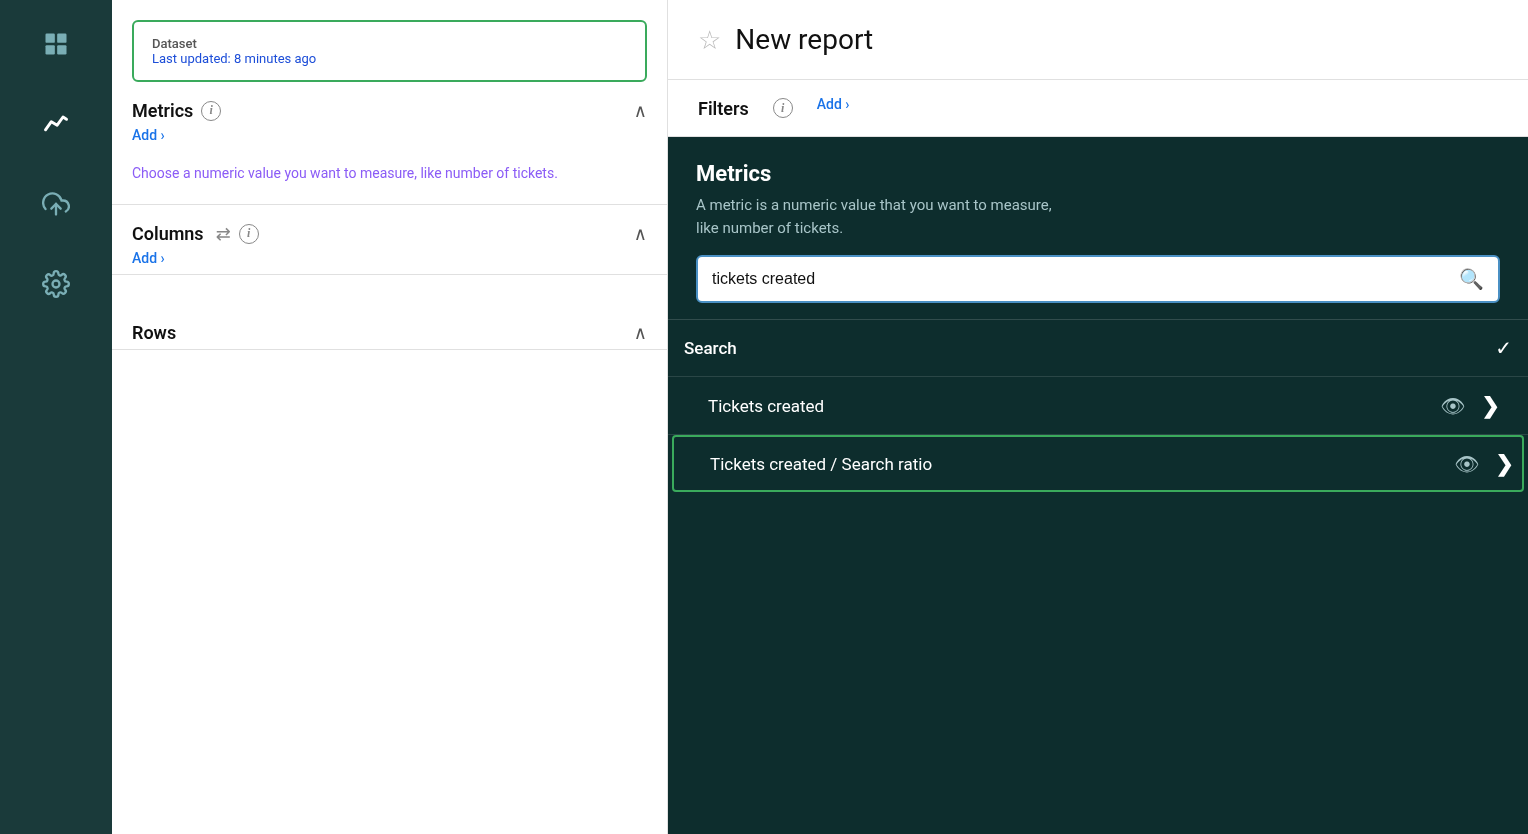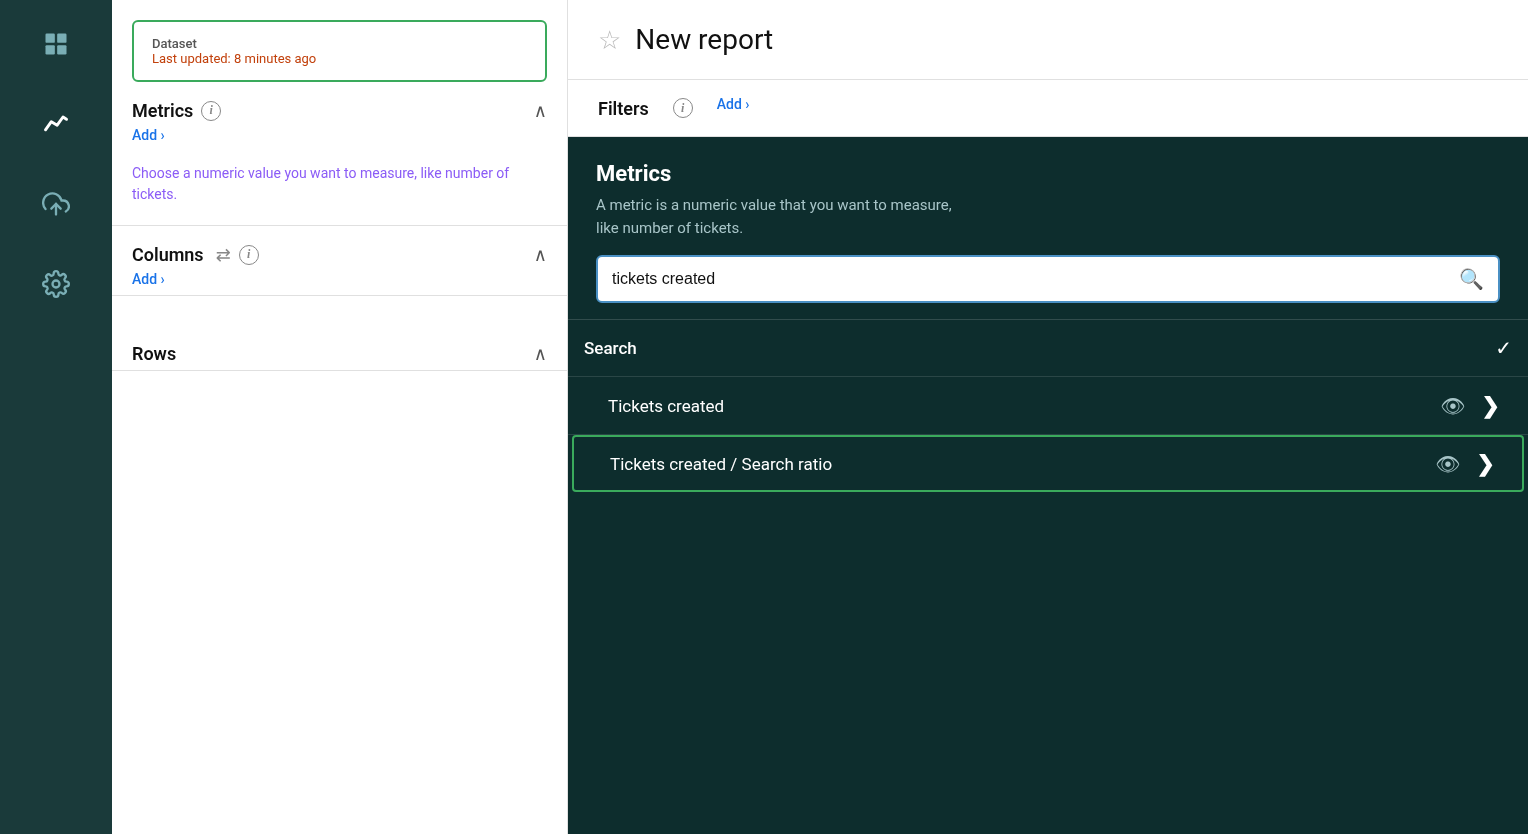--- a/index.html
+++ b/index.html
@@ -31,21 +31,21 @@
       color: #fff;
     }
     .sidebar-icon svg {
       width: 28px;
       height: 28px;
       fill: currentColor;
     }
 
     
     .left-panel {
-      width: 456px;
+      width: 556px;
       border-right: 1px solid #e0e0e0;
       display: flex;
       flex-direction: column;
       flex-shrink: 0;
       background: #fff;
     }
 
     
     .dataset-card {
       border: 2.5px solid #3aaa5c;
@@ -61,21 +61,21 @@
       font-weight: 500;
     }
     .dataset-name {
       font-size: 17px;
       font-weight: 600;
       color: #111;
       margin: 2px 0;
     }
     .dataset-updated {
       font-size: 13px;
-      color: #c2410c;
+      color: #1d4ed8;
     }
 
     
     .section {
       padding: 18px 20px 0 20px;
       border-bottom: 1px solid #e0e0e0;
     }
     .section-header {
       display: flex;
       align-items: center;
@@ -254,21 +254,21 @@
       align-items: center;
       justify-content: space-between;
       padding: 16px 28px 16px 40px;
       border-bottom: 1px solid rgba(255,255,255,0.12);
       cursor: pointer;
     }
     .result-item.highlighted {
       border: 2.5px solid #3aaa5c;
       border-radius: 4px;
       margin: 0 4px;
-      padding: 14px 27px 14px 36px;
+      padding: 14px 8px 14px 36px;
     }
     .result-item-label {
       font-size: 17px;
       color: #fff;
       font-weight: 400;
     }
     .result-item-icons {
       display: flex;
       align-items: center;
       gap: 16px;

